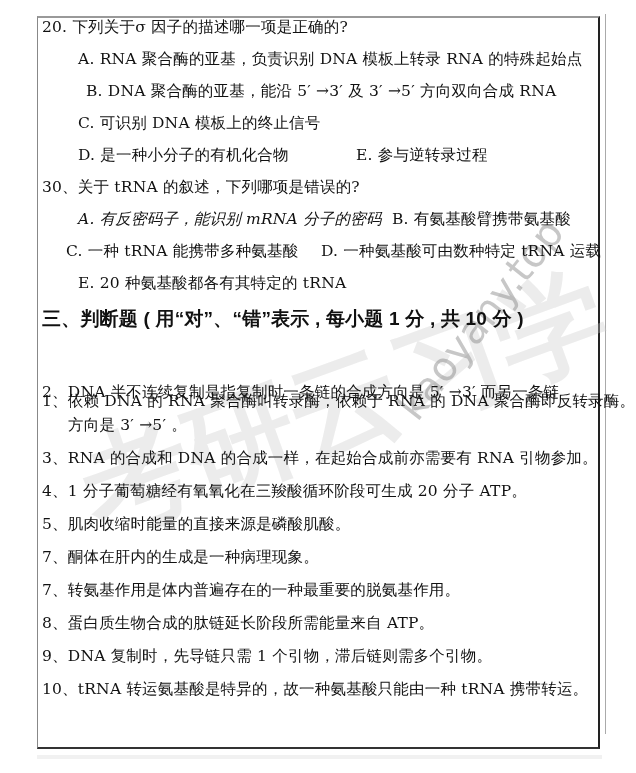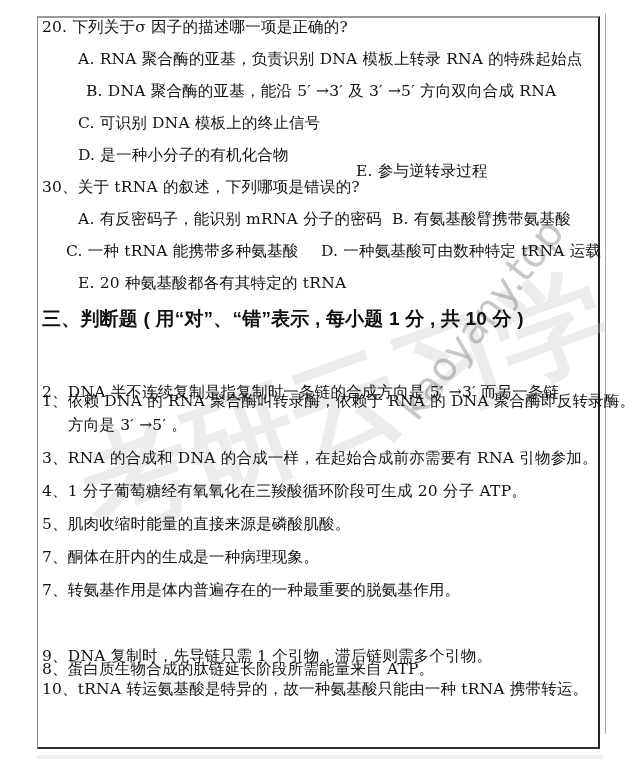--- a/index.html
+++ b/index.html
@@ -25,33 +25,33 @@
 <div class="bottom-shadow"></div>
 
 <div class="wm wm-brush" style="left:70px;top:330px;transform:rotate(-20deg);">考研云习学</div>
 <div class="wm wm-url">kaoyany.top</div>
 
 <div class="line" style="left:42px;top:17px;">20. 下列关于σ 因子的描述哪一项是正确的?</div>
 <div class="line" style="left:78px;top:49px;">A. RNA 聚合酶的亚基，负责识别 DNA 模板上转录 RNA 的特殊起始点</div>
 <div class="line" style="left:78px;top:81px;margin-left:8px;">B. DNA 聚合酶的亚基，能沿 5′ →3′ 及 3′ →5′ 方向双向合成 RNA</div>
 <div class="line" style="left:78px;top:113px;">C. 可识别 DNA 模板上的终止信号</div>
 <div class="line" style="left:78px;top:145px;">D. 是一种小分子的有机化合物</div>
-<div class="line" style="left:356px;top:145px;margin-top:16px;">E. 参与逆转录过程</div>
+<div class="line" style="left:356px;top:145px;">E. 参与逆转录过程</div>
 
 <div class="line" style="left:42px;top:177px;">30、关于 tRNA 的叙述，下列哪项是错误的?</div>
-<div class="line" style="left:78px;top:209px;">A. 有反密码子，能识别 mRNA 分子的密码</div>
+<div class="line" style="left:78px;top:209px;font-style:italic;">A. 有反密码子，能识别 mRNA 分子的密码</div>
 <div class="line" style="left:392px;top:209px;">B. 有氨基酸臂携带氨基酸</div>
 <div class="line" style="left:66px;top:241px;">C. 一种 tRNA 能携带多种氨基酸</div>
 <div class="line" style="left:321px;top:241px;">D. 一种氨基酸可由数种特定 tRNA 运载</div>
 <div class="line" style="left:78px;top:273px;">E. 20 种氨基酸都各有其特定的 tRNA</div>
 
 <div class="line bold" style="left:42px;top:306px;">三、判断题 ( 用“对”、“错”表示 , 每小题  1 分 , 共 10  分 )</div>
 <div class="line" style="left:42px;top:349px;margin-top:42px;">1、依赖 DNA 的 RNA 聚合酶叫转录酶，依赖于 RNA 的 DNA 聚合酶即反转录酶。</div>
 <div class="line" style="left:42px;top:382px;">2、DNA 半不连续复制是指复制时一条链的合成方向是 5′ →3′ 而另一条链</div>
 <div class="line" style="left:68px;top:415px;">方向是 3′ →5′ 。</div>
 <div class="line" style="left:42px;top:448px;">3、RNA 的合成和 DNA 的合成一样，在起始合成前亦需要有 RNA 引物参加。</div>
 <div class="line" style="left:42px;top:481px;">4、1 分子葡萄糖经有氧氧化在三羧酸循环阶段可生成 20 分子 ATP。</div>
 <div class="line" style="left:42px;top:514px;">5、肌肉收缩时能量的直接来源是磷酸肌酸。</div>
 <div class="line" style="left:42px;top:547px;">7、酮体在肝内的生成是一种病理现象。</div>
 <div class="line" style="left:42px;top:580px;">7、转氨基作用是体内普遍存在的一种最重要的脱氨基作用。</div>
-<div class="line" style="left:42px;top:613px;margin-top:46px;">8、蛋白质生物合成的肽链延长阶段所需能量来自 ATP。</div>
+<div class="line" style="left:42px;top:613px;">8、蛋白质生物合成的肽链延长阶段所需能量来自 ATP。</div>
 <div class="line" style="left:42px;top:646px;">9、DNA 复制时，先导链只需 1 个引物，滞后链则需多个引物。</div>
 <div class="line" style="left:42px;top:679px;">10、tRNA 转运氨基酸是特异的，故一种氨基酸只能由一种 tRNA 携带转运。</div>
 
 </body></html>

